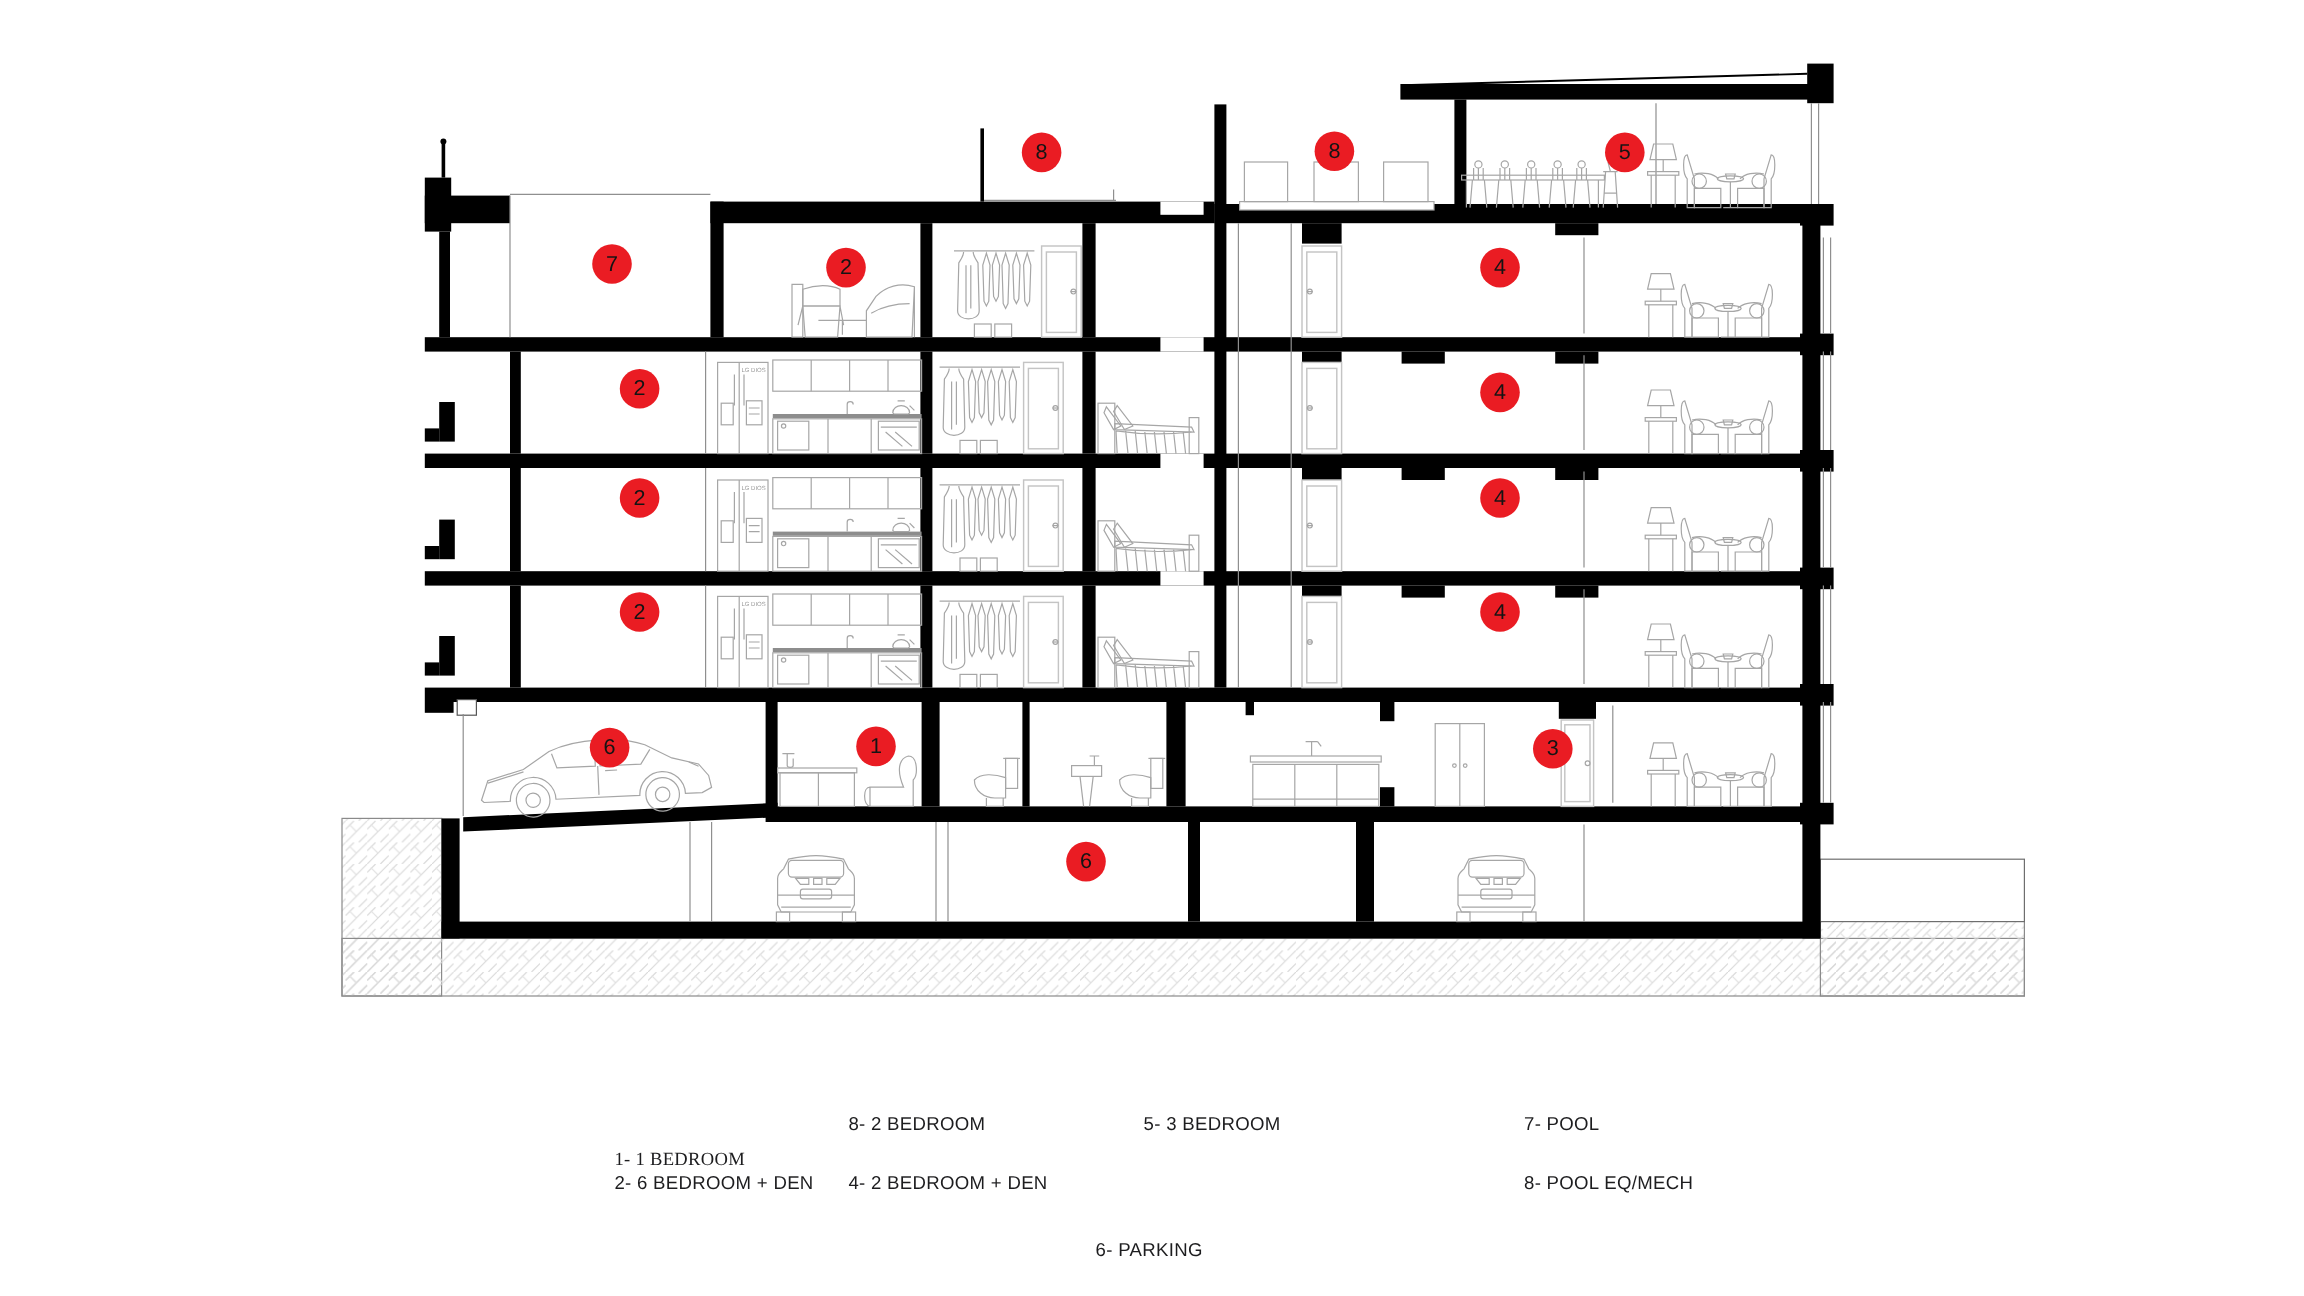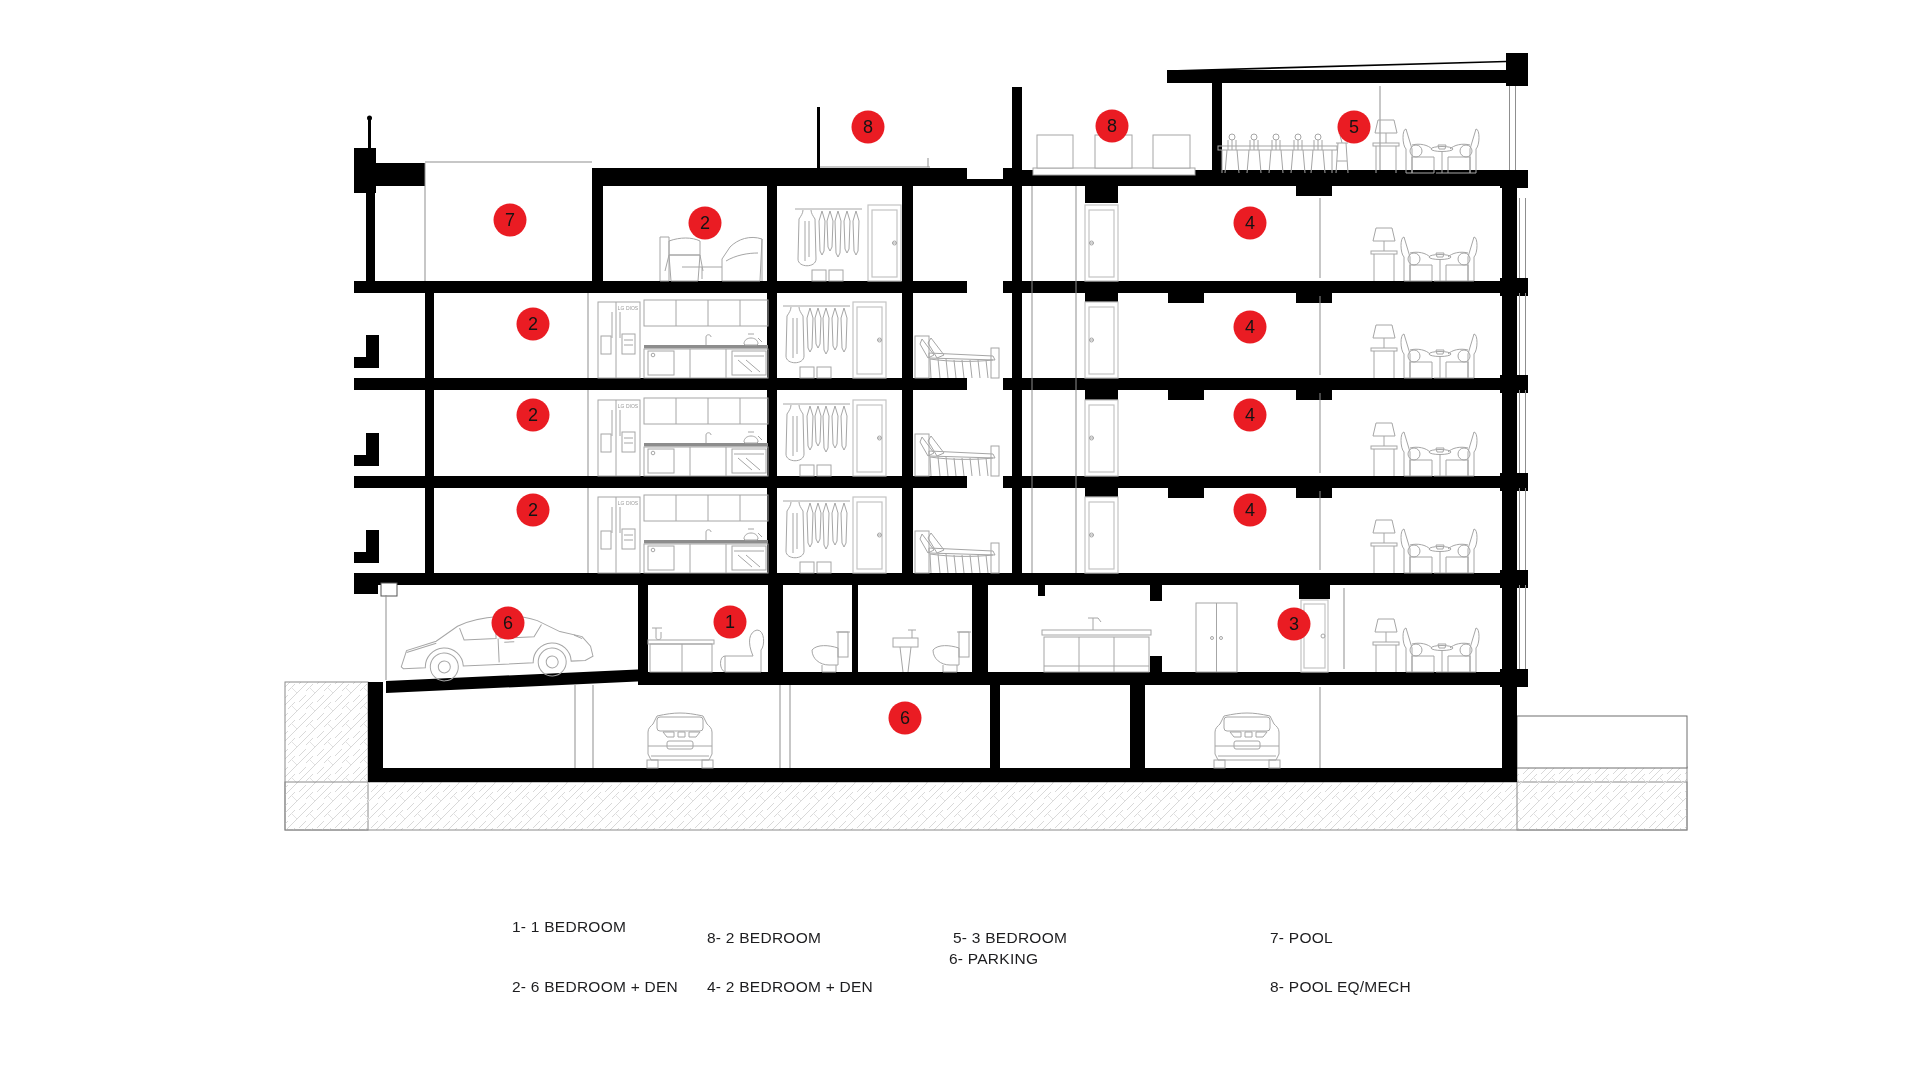--- a/index.html
+++ b/index.html
@@ -356,23 +356,23 @@
       <div class="marker" style="left: 1250px; top: 415px; background: rgb(234, 28, 35);">4</div>
       <div class="marker" style="left: 533px; top: 510px; background: rgb(234, 28, 35);">2</div>
       <div class="marker" style="left: 1250px; top: 510px; background: rgb(234, 28, 35);">4</div>
       <div class="marker" style="left: 508px; top: 623px; background: rgb(234, 28, 35);">6</div>
       <div class="marker" style="left: 730px; top: 622px; background: rgb(234, 28, 35);">1</div>
       <div class="marker" style="left: 1294px; top: 624px; background: rgb(234, 28, 35);">3</div>
       <div class="marker" style="left: 905px; top: 718px; background: rgb(234, 28, 35);">6</div>
     </div>
 
 <div class="legend" id="legend">
-      <div class="legend-item" style="left: 512px; top: 918px;">1- 1 BEDROOM</div>
+      <div class="legend-item" style="left: 512px; top: 958px; font-family: Liberation Serif, serif;">1- 1 BEDROOM</div>
       <div class="legend-item" style="left: 512px; top: 978px;">2- 6 BEDROOM + DEN</div>
       <div class="legend-item" style="left: 707px; top: 929px;">8- 2 BEDROOM</div>
       <div class="legend-item" style="left: 707px; top: 978px;">4- 2 BEDROOM + DEN</div>
       <div class="legend-item" style="left: 913px; top: 929px; margin-left: 40px;">5- 3 BEDROOM</div>
-      <div class="legend-item" style="left: 913px; top: 950px; margin-left: 36px;">6- PARKING</div>
+      <div class="legend-item" style="left: 913px; top: 1034px;">6- PARKING</div>
       <div class="legend-item" style="left: 1270px; top: 929px;">7- POOL</div>
       <div class="legend-item" style="left: 1270px; top: 978px;">8- POOL EQ/MECH</div>
     </div>
 
 </div>
 
 </body></html>

